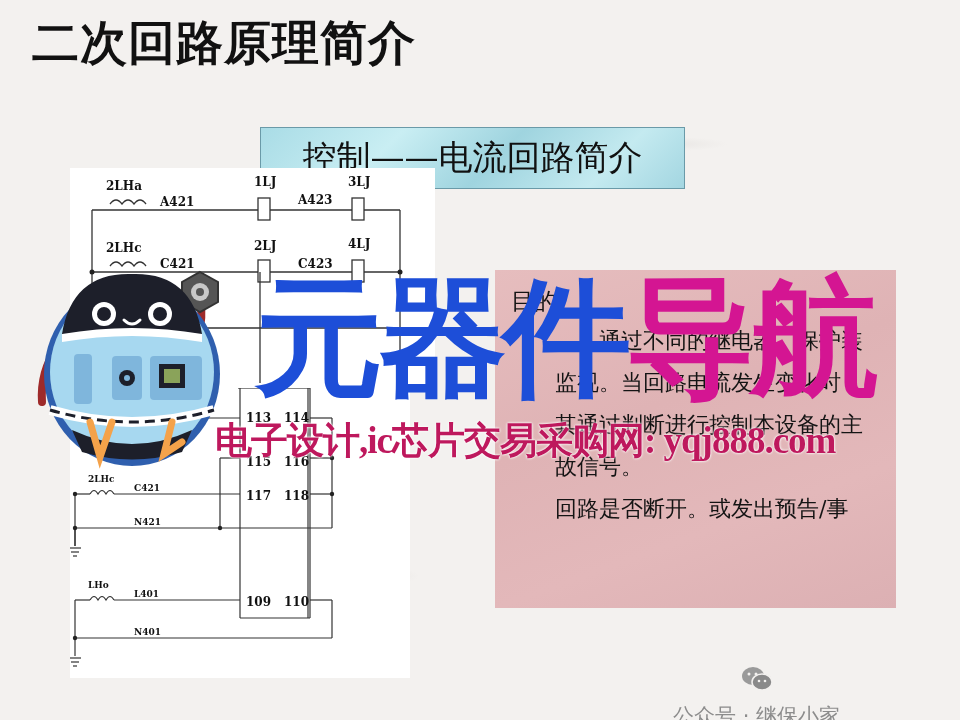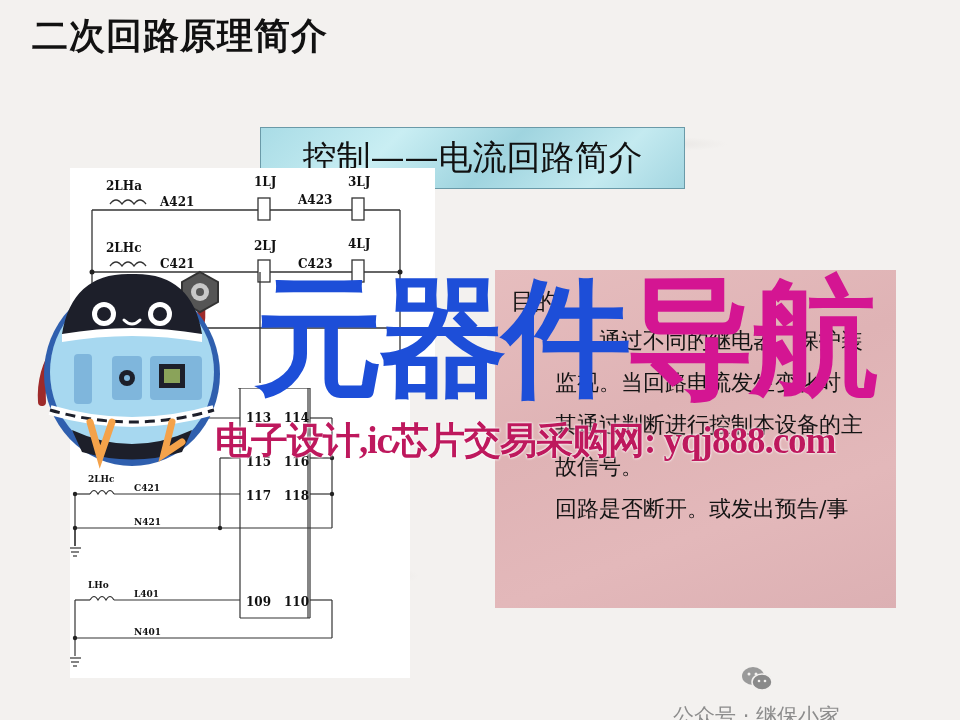--- a/index.html
+++ b/index.html
@@ -11,21 +11,21 @@
       radial-gradient(ellipse 60px 14px at 20% 30%, rgba(180,175,170,0.18), transparent 70%),
       radial-gradient(ellipse 80px 10px at 70% 20%, rgba(180,175,170,0.15), transparent 70%),
       radial-gradient(ellipse 50px 12px at 40% 80%, rgba(180,175,170,0.15), transparent 70%),
       radial-gradient(ellipse 70px 9px at 85% 65%, rgba(180,175,170,0.15), transparent 70%),
       radial-gradient(ellipse 40px 10px at 10% 60%, rgba(180,175,170,0.15), transparent 70%);
     font-family: "DejaVu Serif", "Liberation Serif", serif;
   }
   .slide-title {
     position: absolute; left: 32px; top: 12px;
     font-family: Liberation Mono, monospace;
-    font-size: 36px; font-weight: bold; color: #111; letter-spacing: 1px;
+    font-size: 47px; font-weight: bold; color: #111; letter-spacing: 1px;
   }
   .subtitle-box {
     position: absolute; left: 260px; top: 87px; width: 425px; height: 62px;
     border: 1px solid #6a9aa8;
     background: linear-gradient(135deg, #a9dce6 0%, #c9eef3 30%, #9fd4df 55%, #c4eaf0 80%, #a3d6e1 100%);
     display: flex; align-items: center; justify-content: center;
     font-family: "DejaVu Serif", "Liberation Serif", serif;
     font-size: 34px; color: #111; margin-top: 40px;
   }
   

